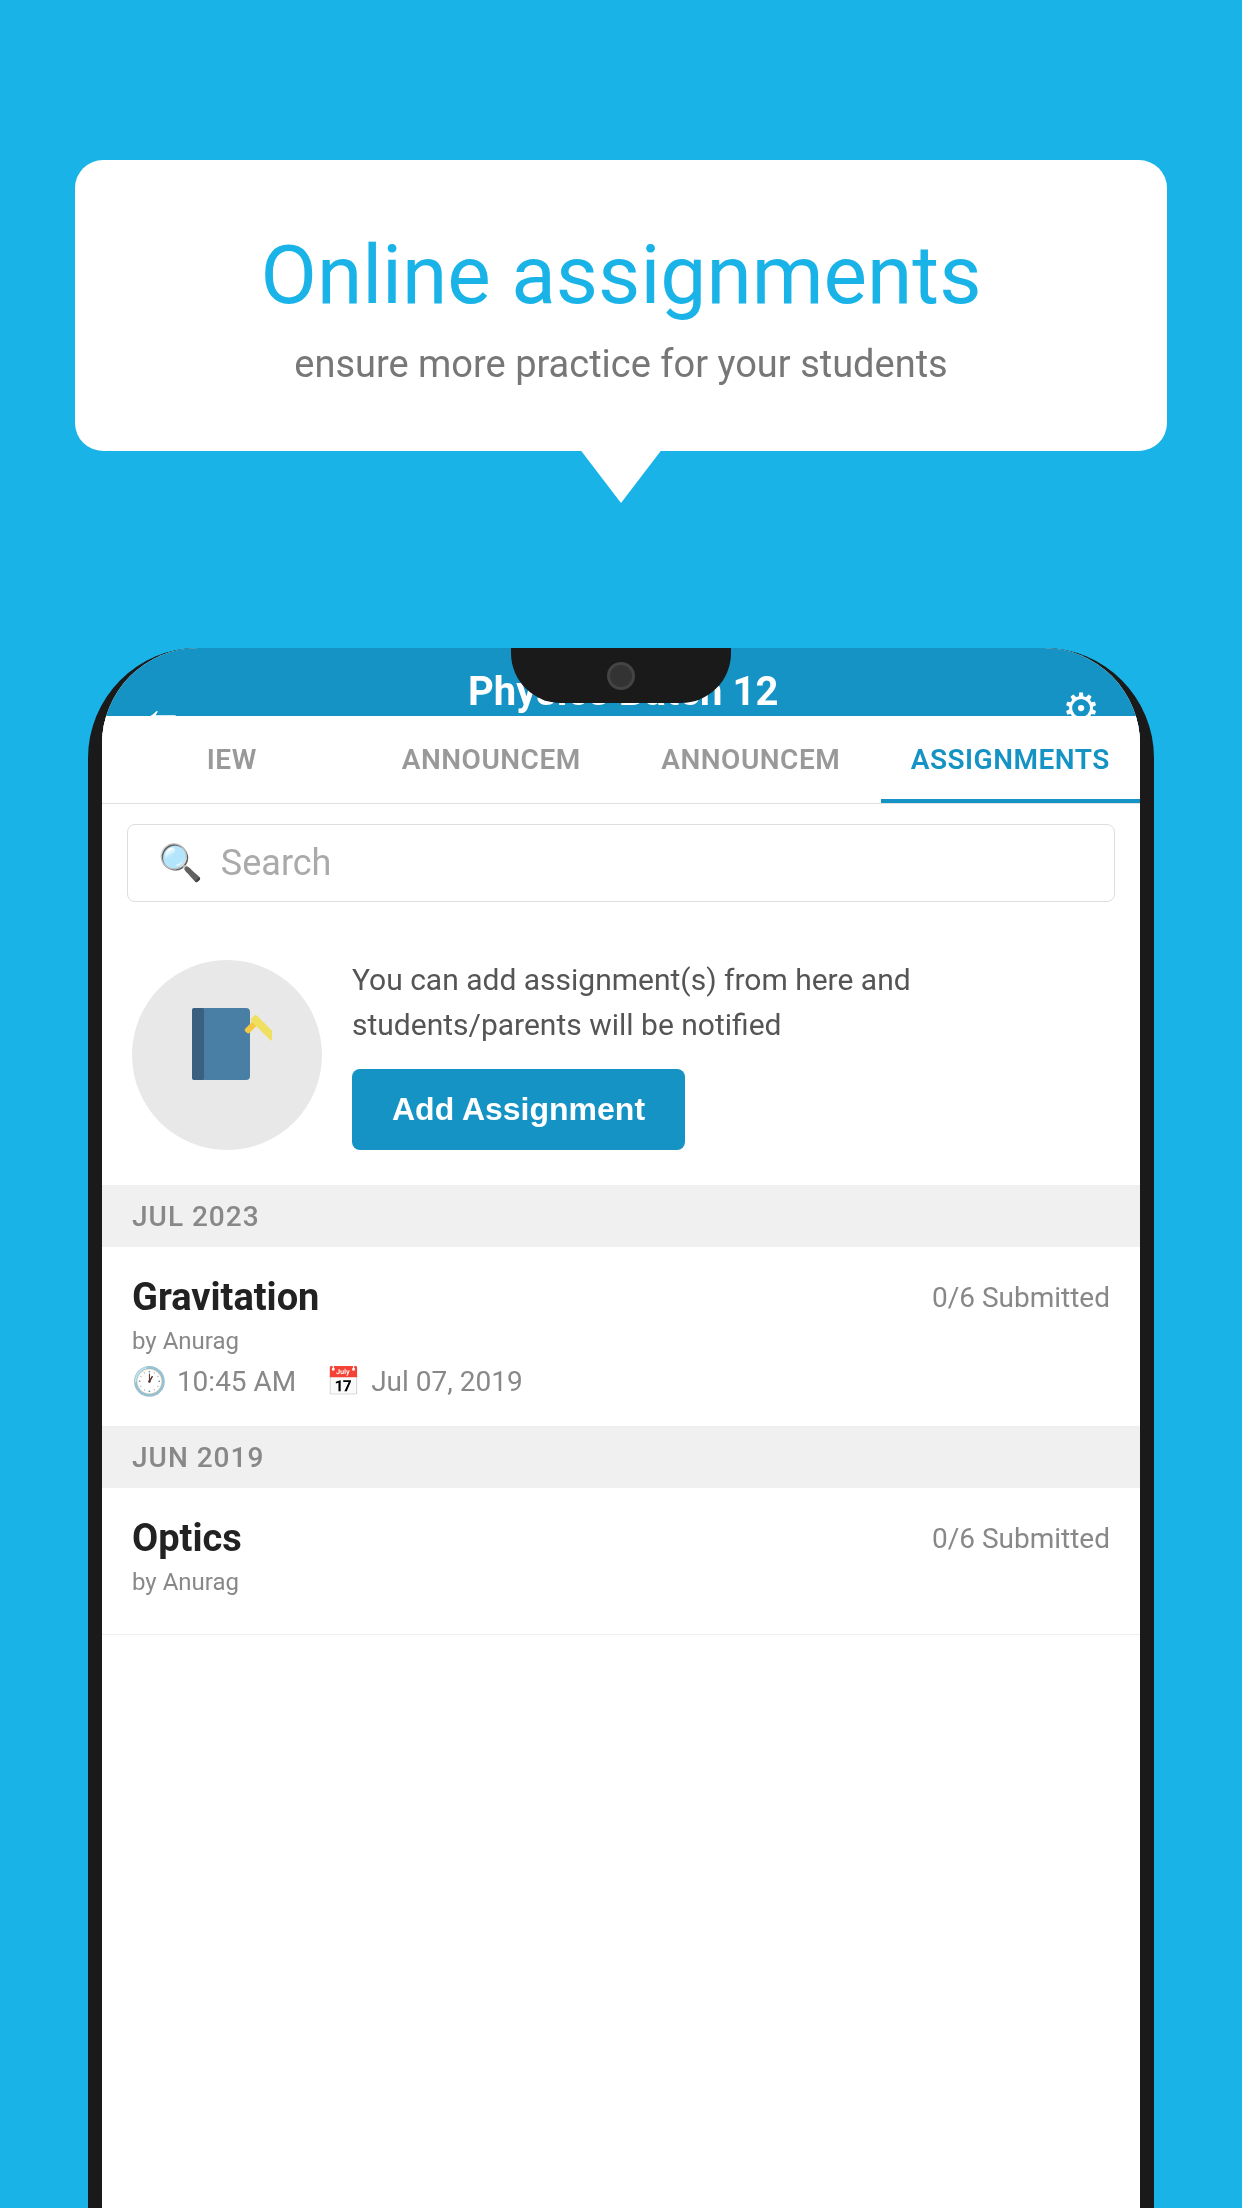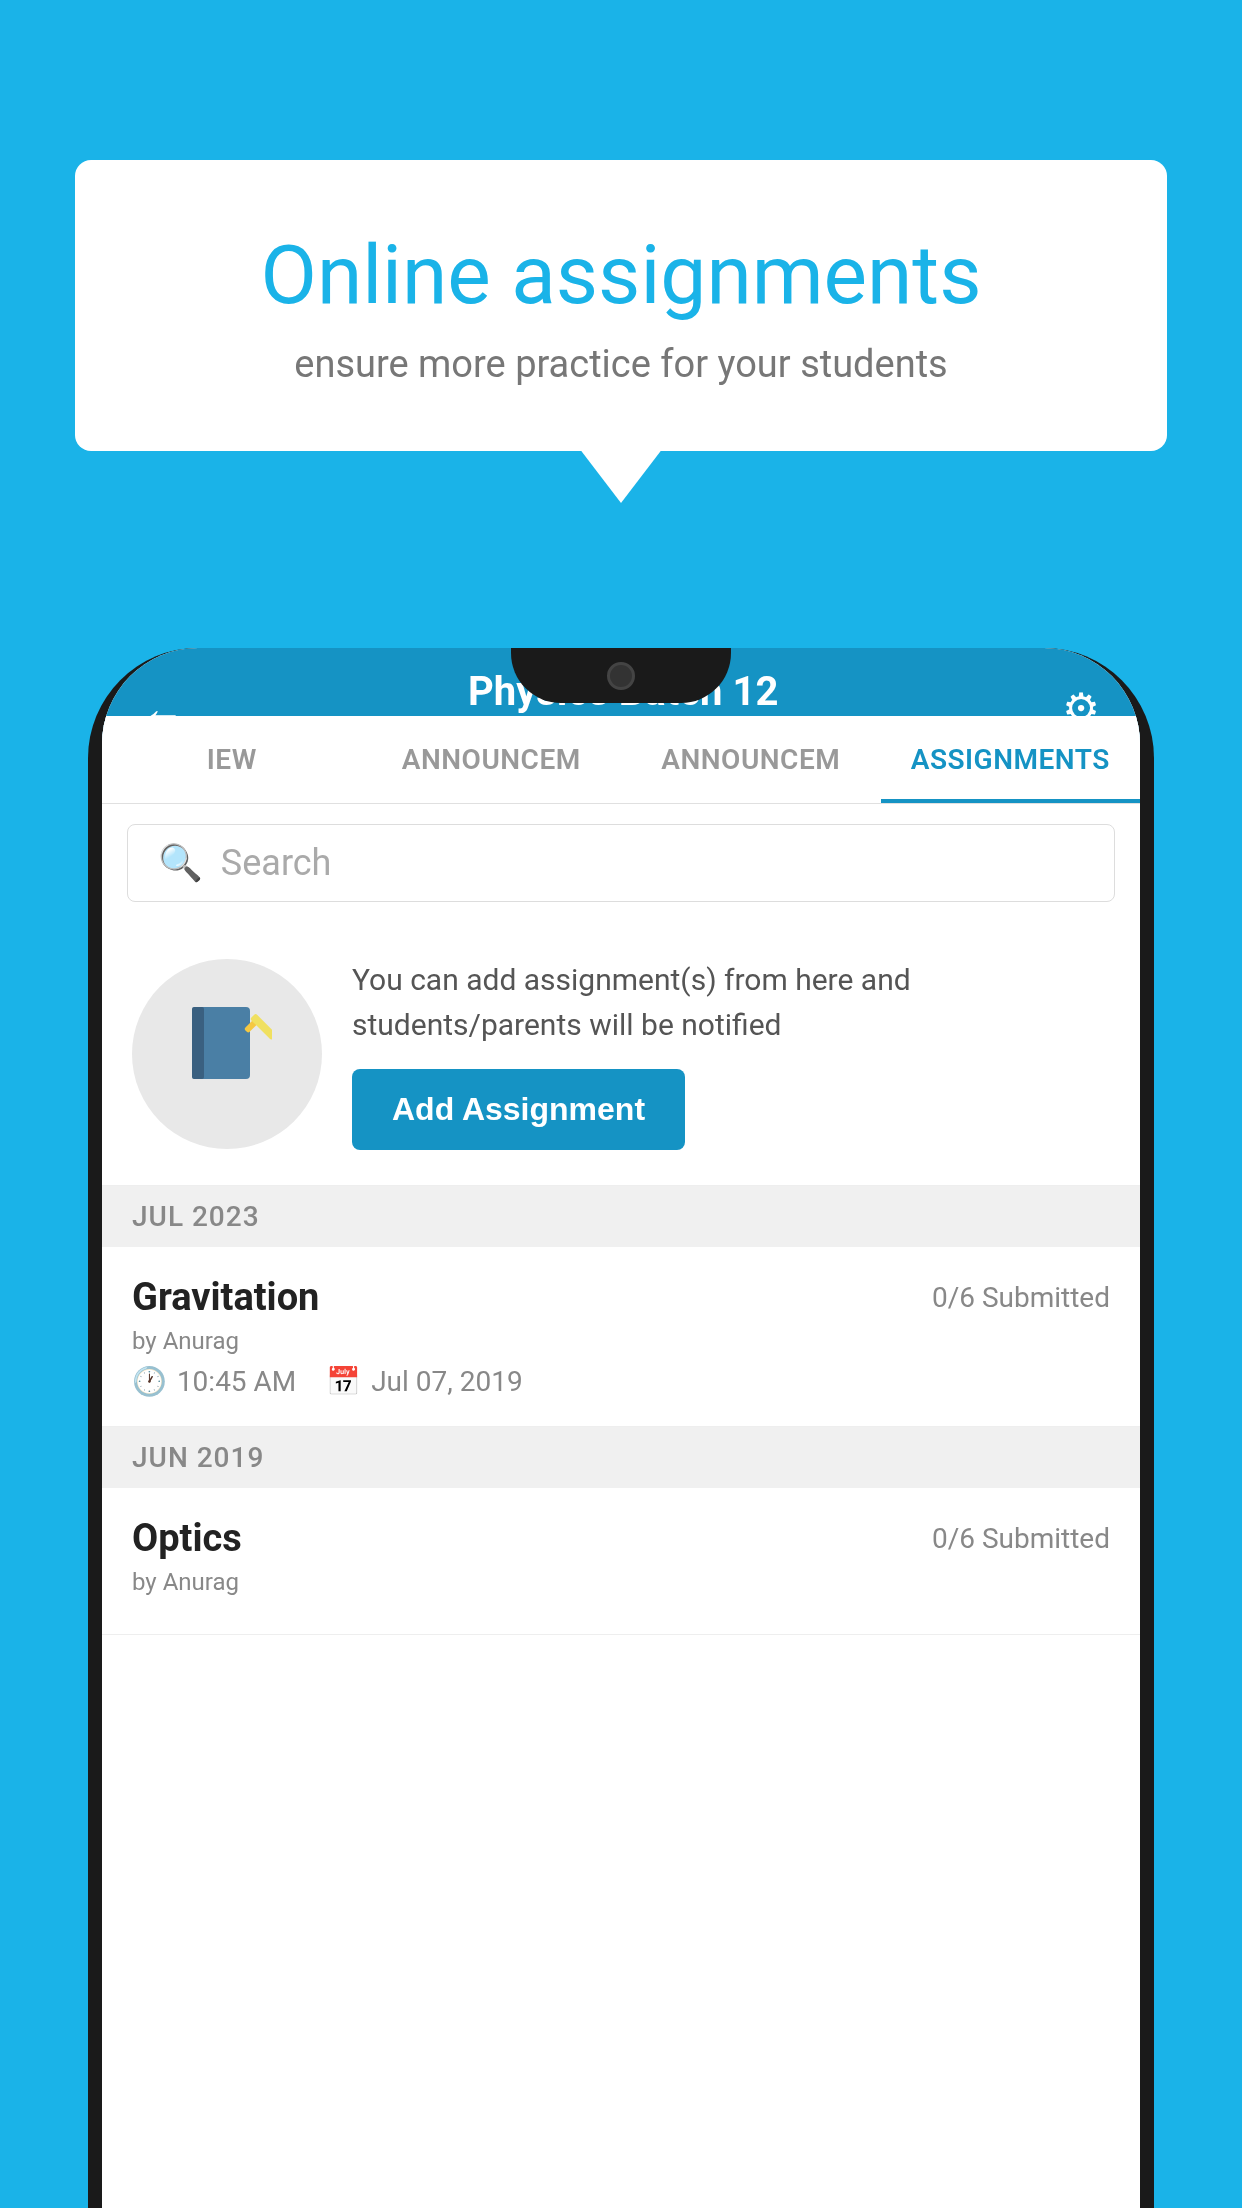--- a/index.html
+++ b/index.html
@@ -16,21 +16,21 @@
     
     .speech-bubble-container {
       position: absolute;
       top: 160px;
       left: 75px;
       right: 75px;
     }
 
     .speech-bubble {
       background: white;
-      border-radius: 16px;
+      border-radius: 28px;
       padding: 70px 80px 65px;
       text-align: center;
       position: relative;
     }
 
     .speech-bubble::after {
       content: '';
       position: absolute;
       bottom: -52px;
       left: 50%;
@@ -230,21 +230,21 @@
     .search-placeholder {
       font-size: 36px;
       color: #aaa;
     }
 
     
     .promo-section {
       background: white;
       padding: 35px 30px;
       display: flex;
-      align-items: center;
+      align-items: flex-end;
       gap: 30px;
       border-bottom: 1px solid #eee;
     }
 
     .promo-icon-circle {
       width: 190px;
       height: 190px;
       border-radius: 50%;
       background: #e8e8e8;
       display: flex;

